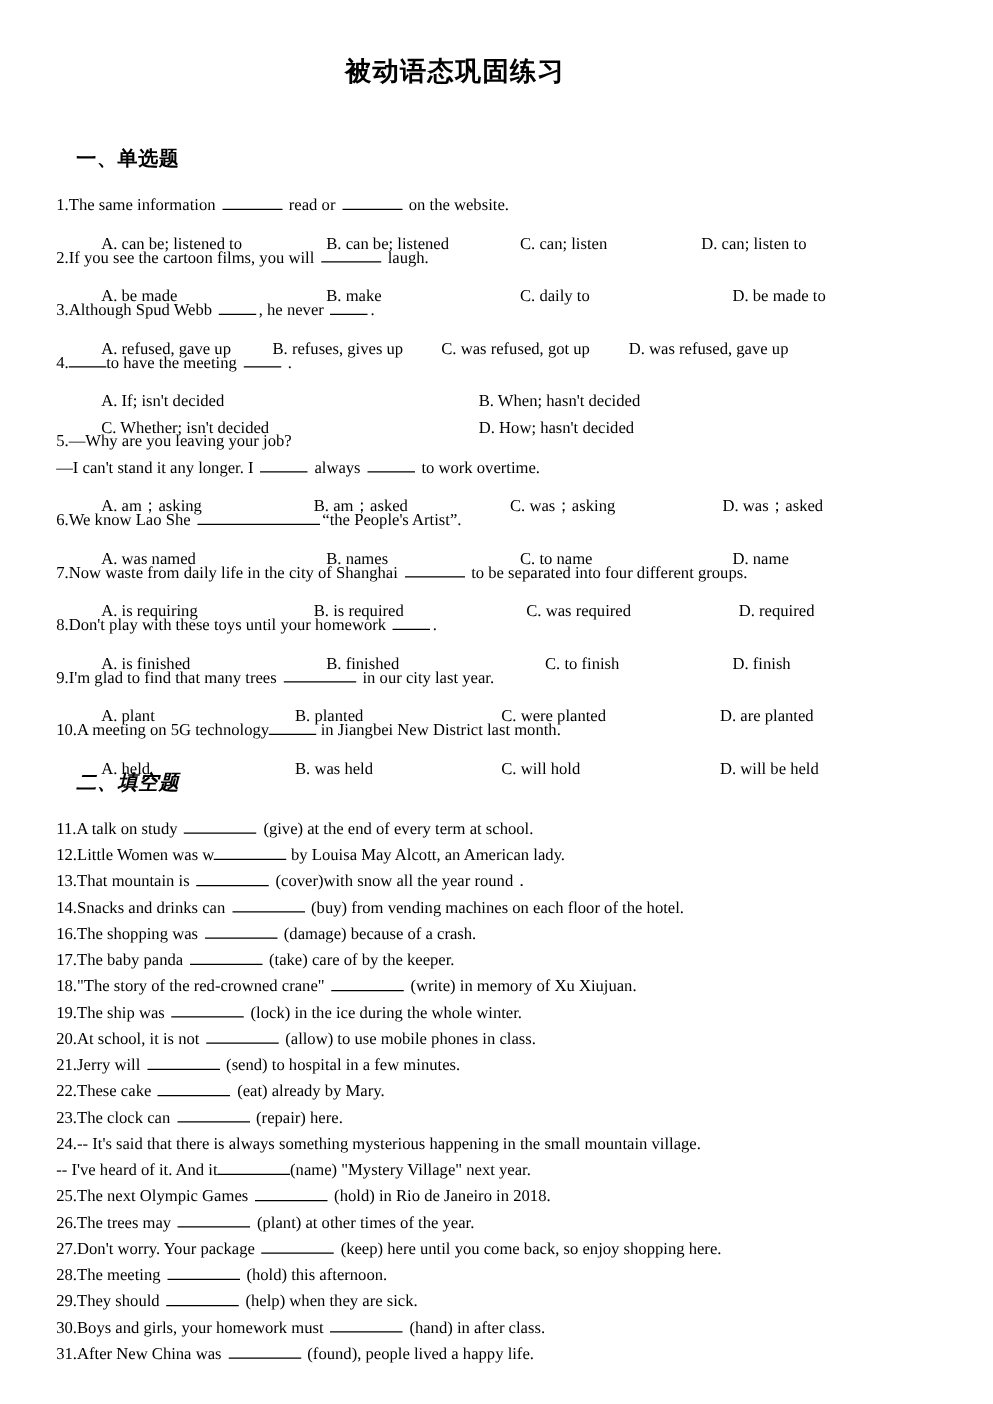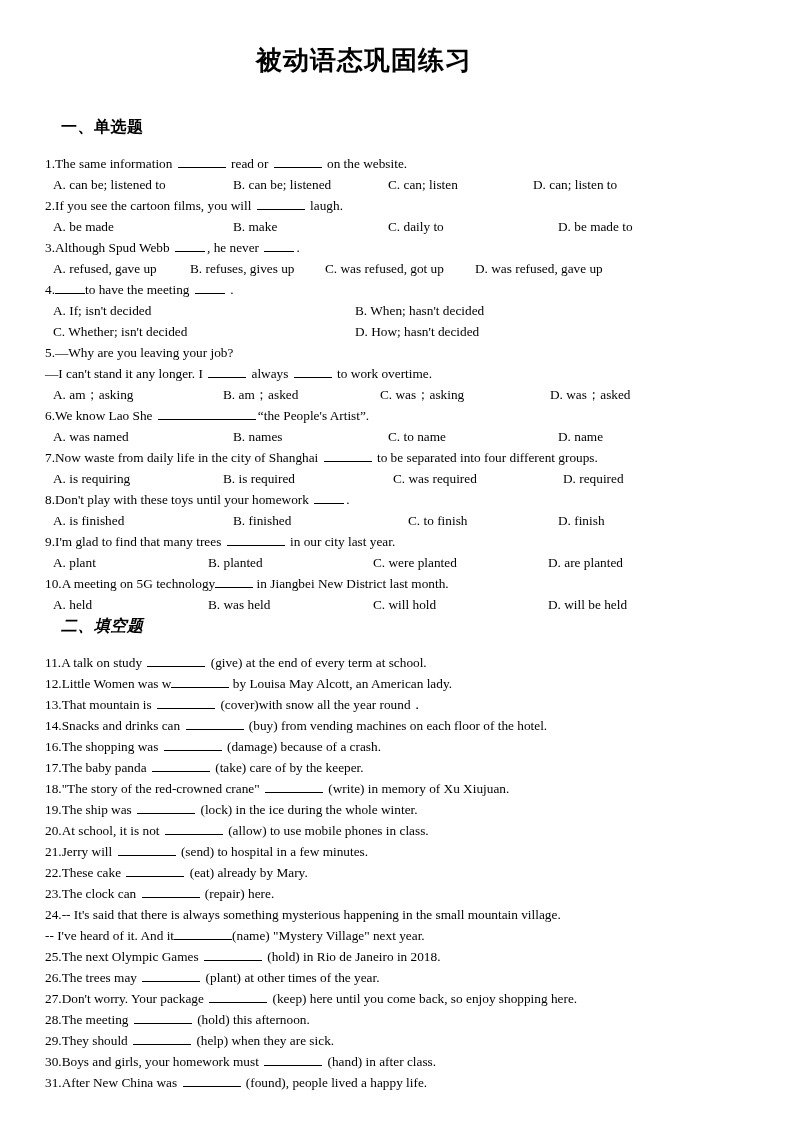--- a/index.html
+++ b/index.html
@@ -19,21 +19,21 @@
     position: absolute;
     left: 0; top: 0;
     width: 794px;
     height: 1123px;
     padding: 0;
   }
   .doc-title {
     text-align: center;
     font-family: "DejaVu Sans", "Liberation Sans", sans-serif;
     font-weight: bold;
-    font-size: 26px;
+    font-size: 21px;
     letter-spacing: 1px;
     margin: 0;
     position: absolute;
     left: 0;
     top: 43px;
     width: 728px;
   }
   .section-head {
     font-family: "DejaVu Sans", "Liberation Sans", sans-serif;
     font-weight: bold;
@@ -58,22 +58,23 @@
     font-size: 13.3px;
     line-height: 21px;
     position: relative;
     height: 21px;
   }
   .opts.two-col {
     height: 21px;
   }
   .opt {
     position: absolute;
-    top: 0;
+    top: 10px;
     white-space: nowrap;
+    margin-left: 28px;
   }
   .blank {
     display: inline-block;
     border-bottom: 1px solid #000;
     vertical-align: baseline;
     height: 0.95em;
     margin: 0 2px;
   }
   .blank.tight {
     margin: 0;

